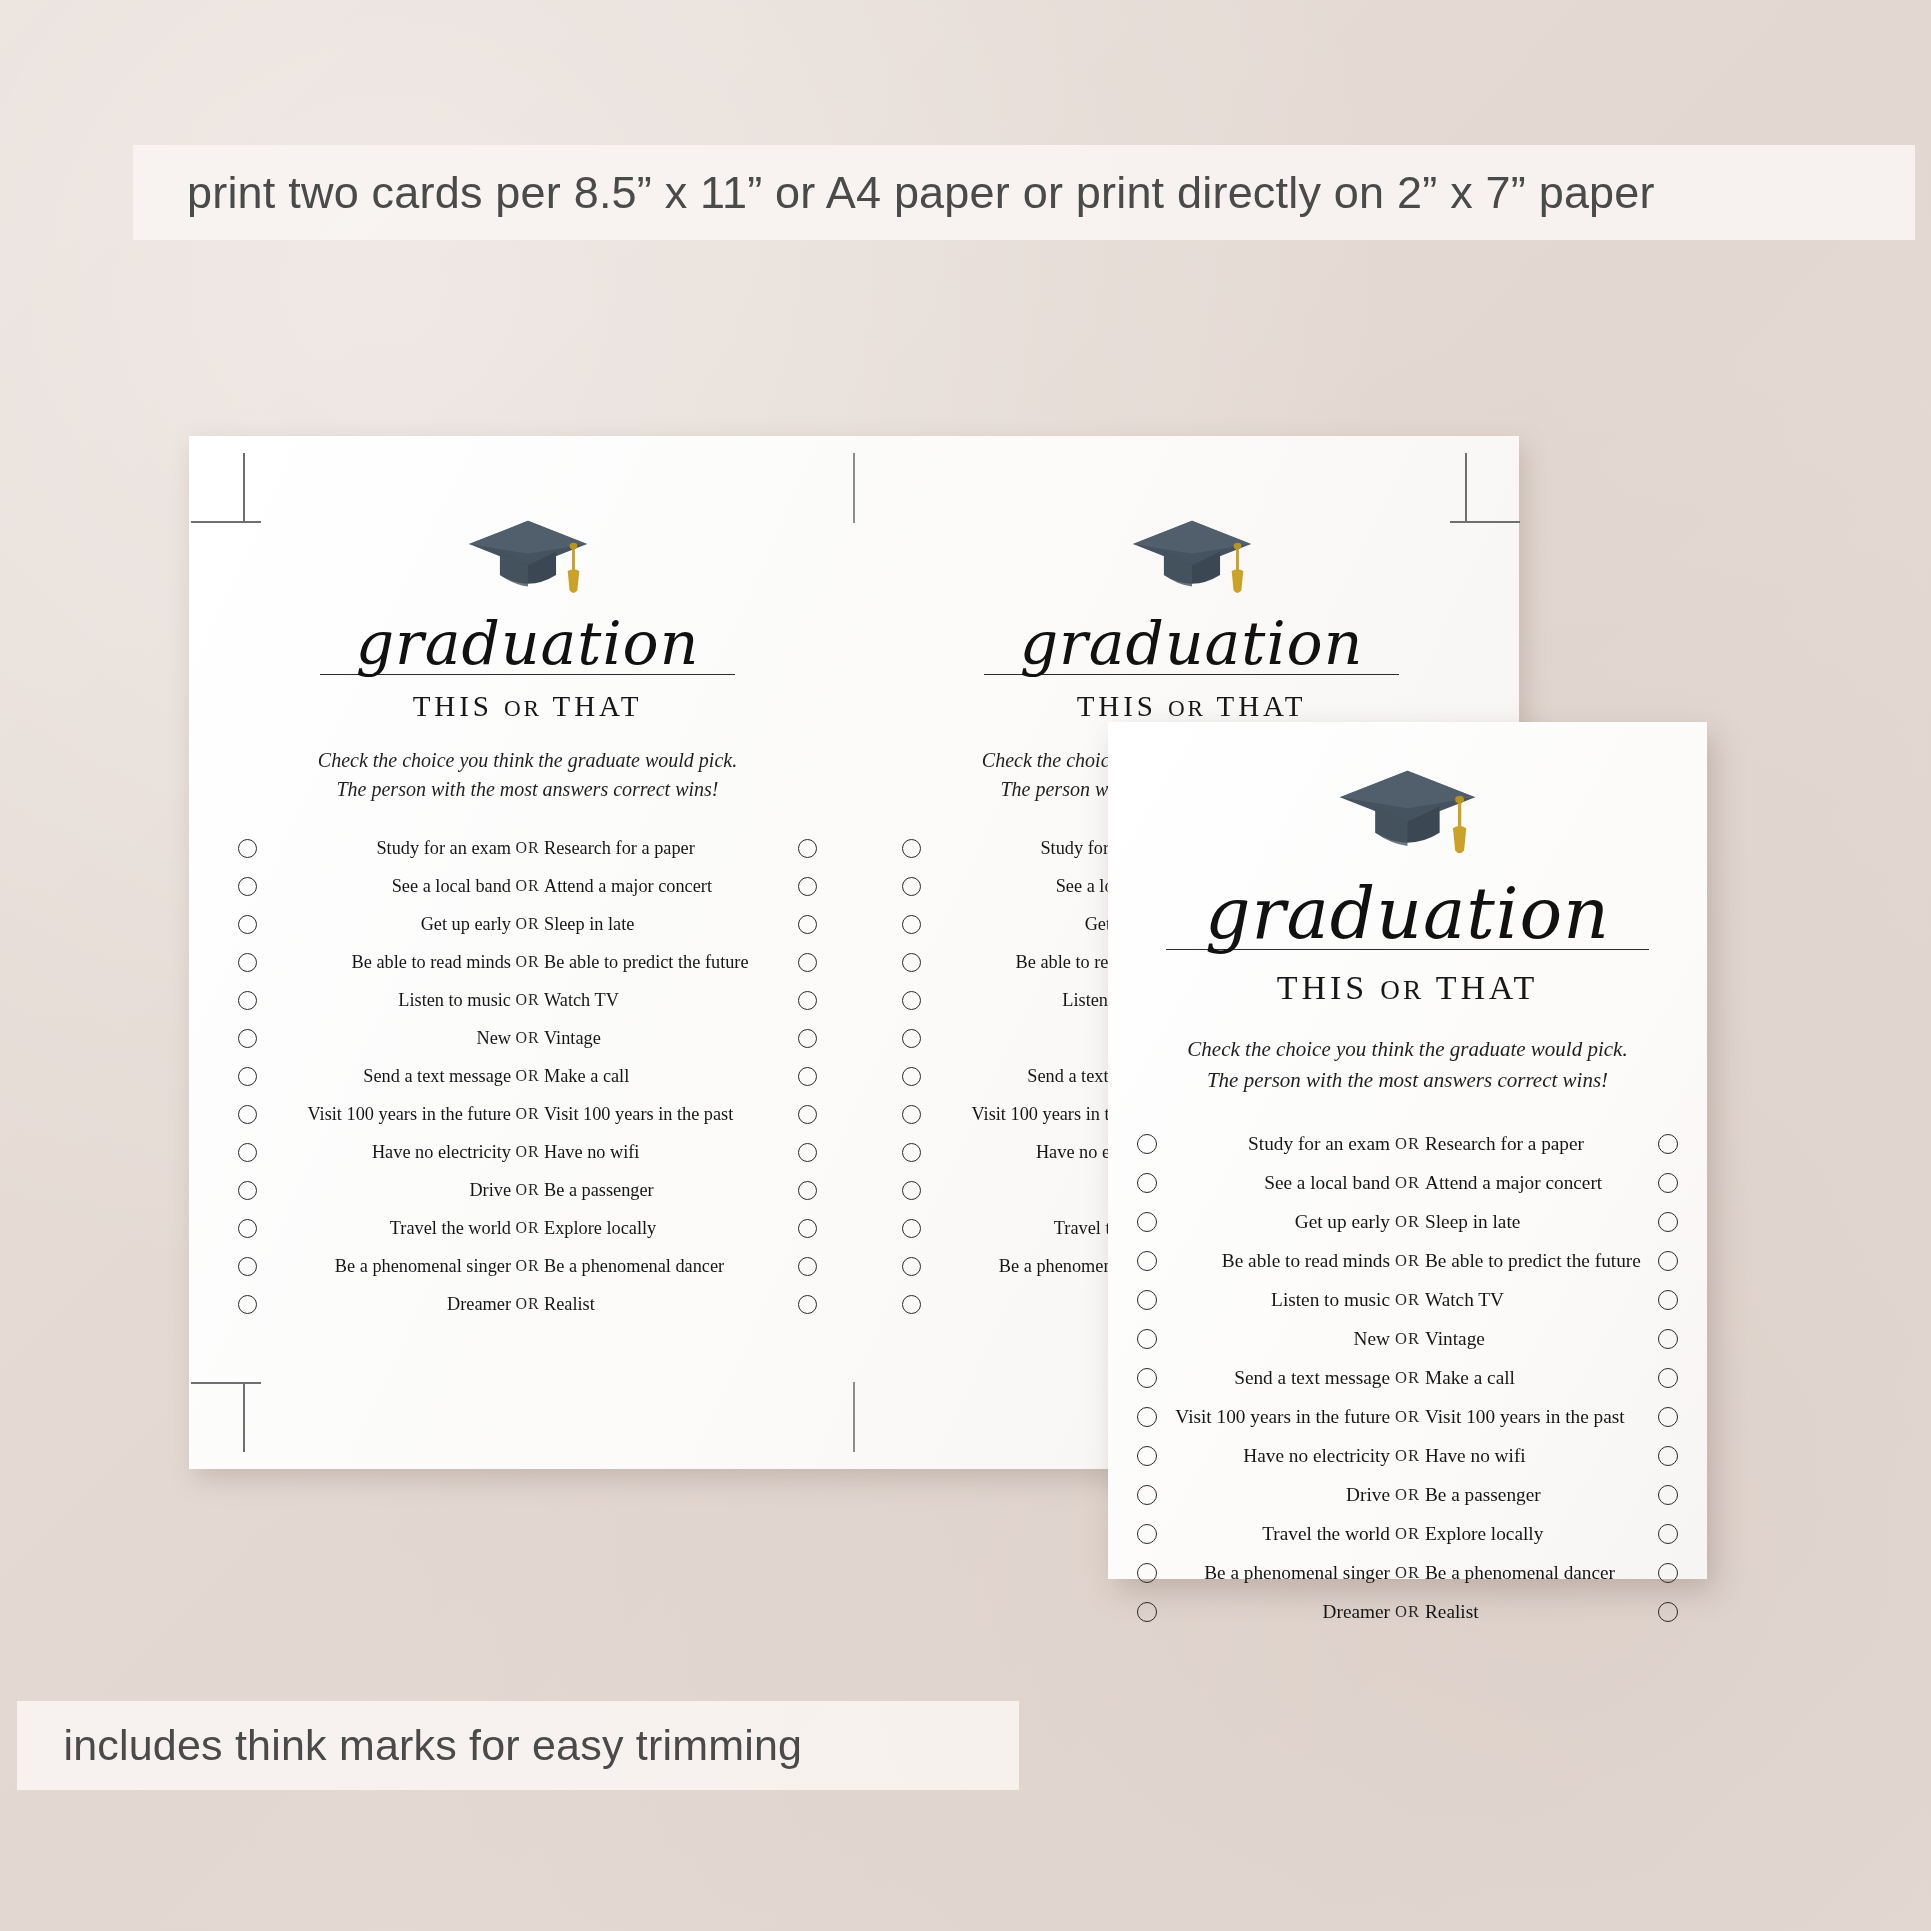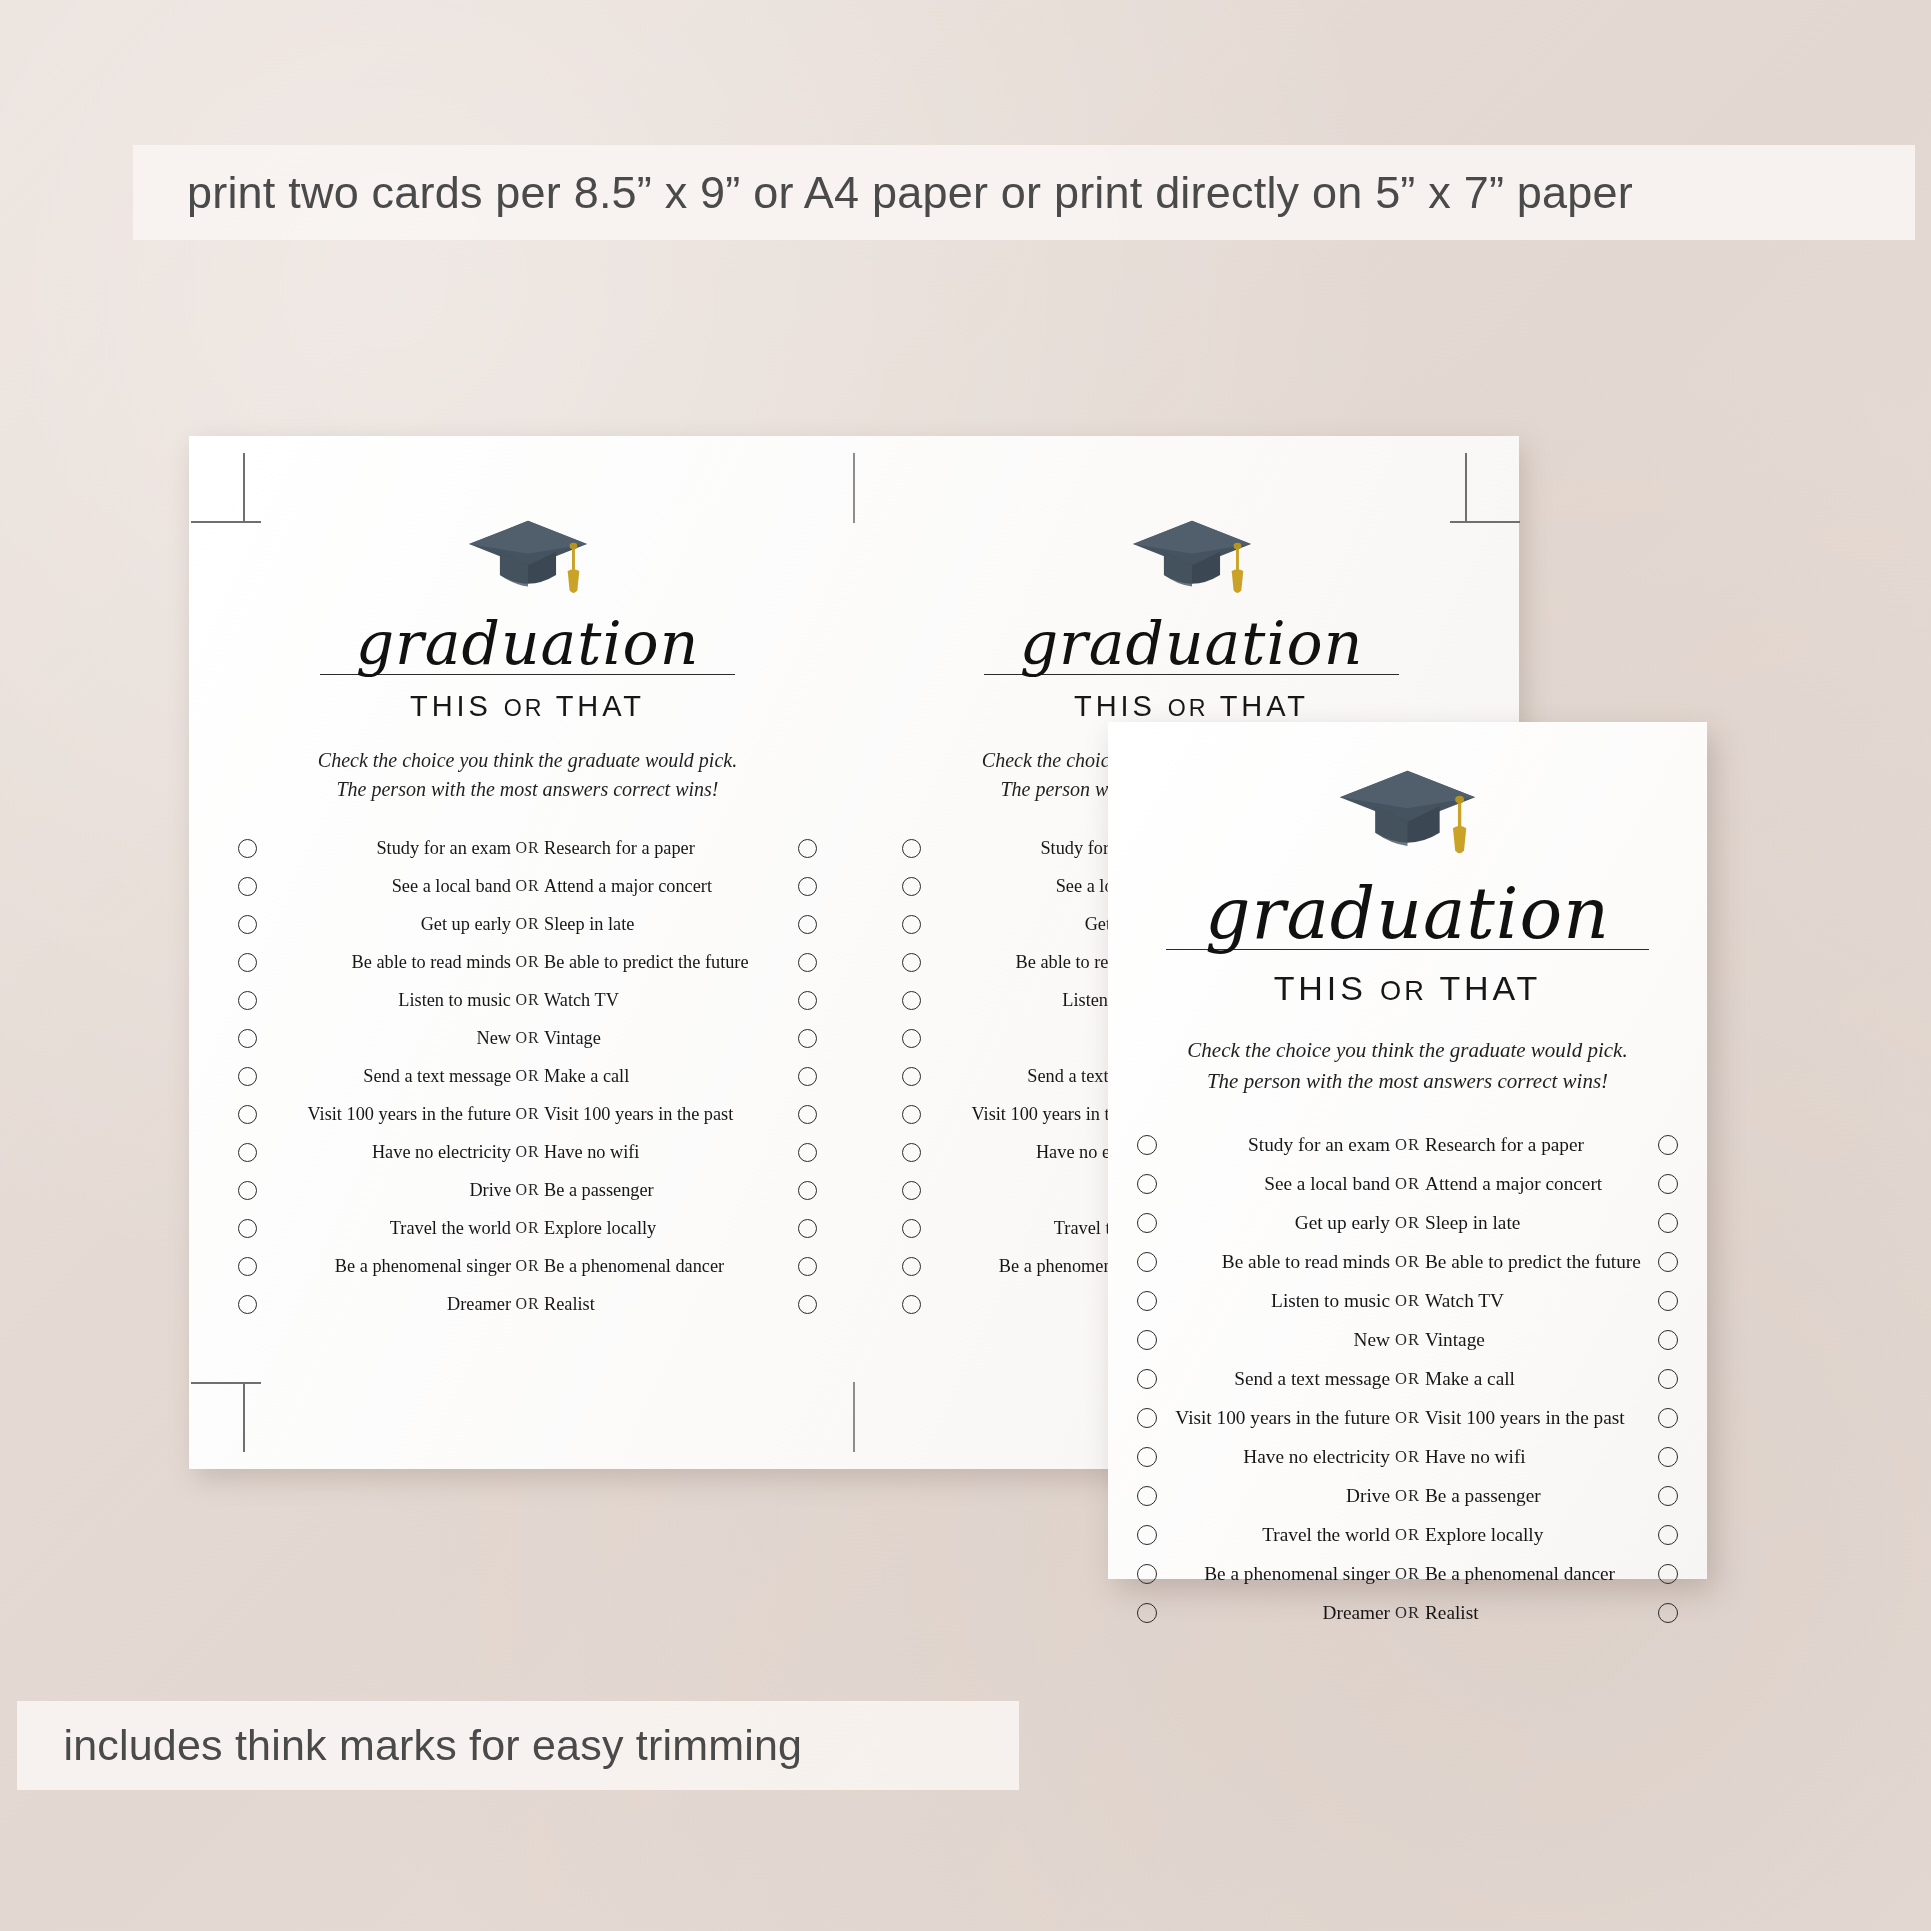--- a/index.html
+++ b/index.html
@@ -102,21 +102,21 @@
     color: #111;
     white-space: nowrap;
     letter-spacing: 1px;
   }
   .script-underline {
     height: 1px;
     background: #2b2b2b;
     margin: 0 auto;
   }
   .sub-title {
-    font-family: Liberation Sans, sans-serif;
+    font-family: Liberation Serif, serif;
     text-align: center;
     letter-spacing: 3.9px;
     color: #171717;
   }
   .sub-title .or {
     font-size: 0.8em;
     letter-spacing: 2.9px;
   }
   .instructions {
     font-family: "Liberation Serif", serif;
@@ -175,21 +175,21 @@
     inset: 0;
     background: linear-gradient(120deg, #ffffff 0%, #fcfbfa 60%, #f7f5f3 100%);
   }
 </style>
 </head>
 <body>
 
 <div class="bg-texture"></div>
 
 <div class="banner banner-top">
-  <span>print two cards per 8.5” x 9” or A4 paper or print directly on 5” x 7” paper</span>
+  <span>print two cards per 8.5” x 11” or A4 paper or print directly on 2” x 7” paper</span>
 </div>
 
 <div class="sheet">
   <div class="sheet-inner"></div>
 
   <div class="trim v" style="left:54px; top:17.4px; height:70px;"></div>
   <div class="trim h" style="left:1.9px; top:85px; width:70px;"></div>
 
   <div class="trim v" style="left:1276px; top:17.4px; height:70px;"></div>
   <div class="trim h" style="left:1261px; top:85px; width:70px;"></div>

